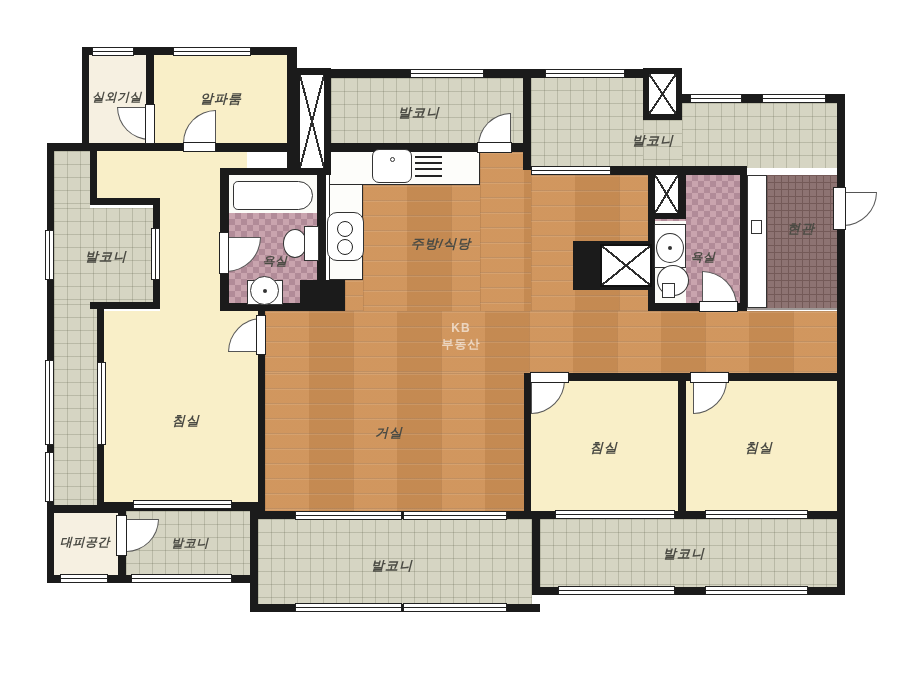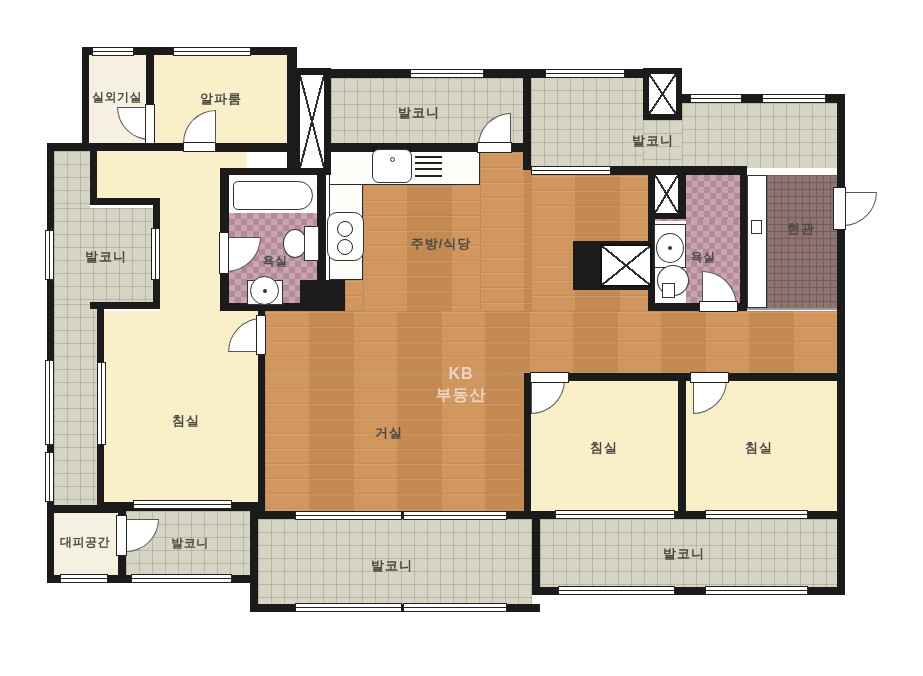--- a/index.html
+++ b/index.html
@@ -44,24 +44,24 @@
   .xg{background-color:#fff;
     background-image:linear-gradient(to top right,transparent calc(50% - 1px),#2e2e2e calc(50% - 1px) calc(50% + 1px),transparent calc(50% + 1px)),
                      linear-gradient(to bottom right,transparent calc(50% - 1px),#2e2e2e calc(50% - 1px) calc(50% + 1px),transparent calc(50% + 1px));}
   .xbox{border:6px solid var(--wall,#1b1b1b);}
   .fixw{background:#fff;border:1.5px solid #333;}
   .round{border-radius:50%;}
   .dot{background:#333;border-radius:50%;}
   .ring{background:#fff;border:1.3px solid #333;border-radius:50%;}
   .stove{background-image:repeating-linear-gradient(to bottom,#222 0 2px,transparent 2px 6.2px);}
   .lab{transform:translate(-50%,-50%);font-weight:bold;font-size:13px;line-height:1;
-       color:var(--label,#4b4b44);letter-spacing:1px;white-space:nowrap;}
+       color:var(--label,#4b4b44);letter-spacing:1px;white-space:nowrap;font-style:italic;}
   .lab.sm{font-size:12px;letter-spacing:0.5px;}
   .wm{position:absolute;transform:translate(-50%,-50%);text-align:center;
-      color:var(--watermark,#fff);opacity:.6;font-weight:bold;font-size:16px;line-height:1.3;letter-spacing:1px;margin-top:48px;}
+      color:var(--watermark,#fff);opacity:.6;font-weight:bold;font-size:12px;line-height:1.3;letter-spacing:1px;}
   .thr{position:absolute;background:#5d5350;opacity:.6;}
 </style>
 </head>
 <body>
 
 <div class="plan">
 
   <div class="abs cream2" style="left:89px;top:55px;width:58px;height:88px"></div>
   <div class="abs cream" style="left:154px;top:55px;width:133px;height:88px"></div>
   <div class="abs cream" style="left:215px;top:151px;width:32px;height:17px"></div>

